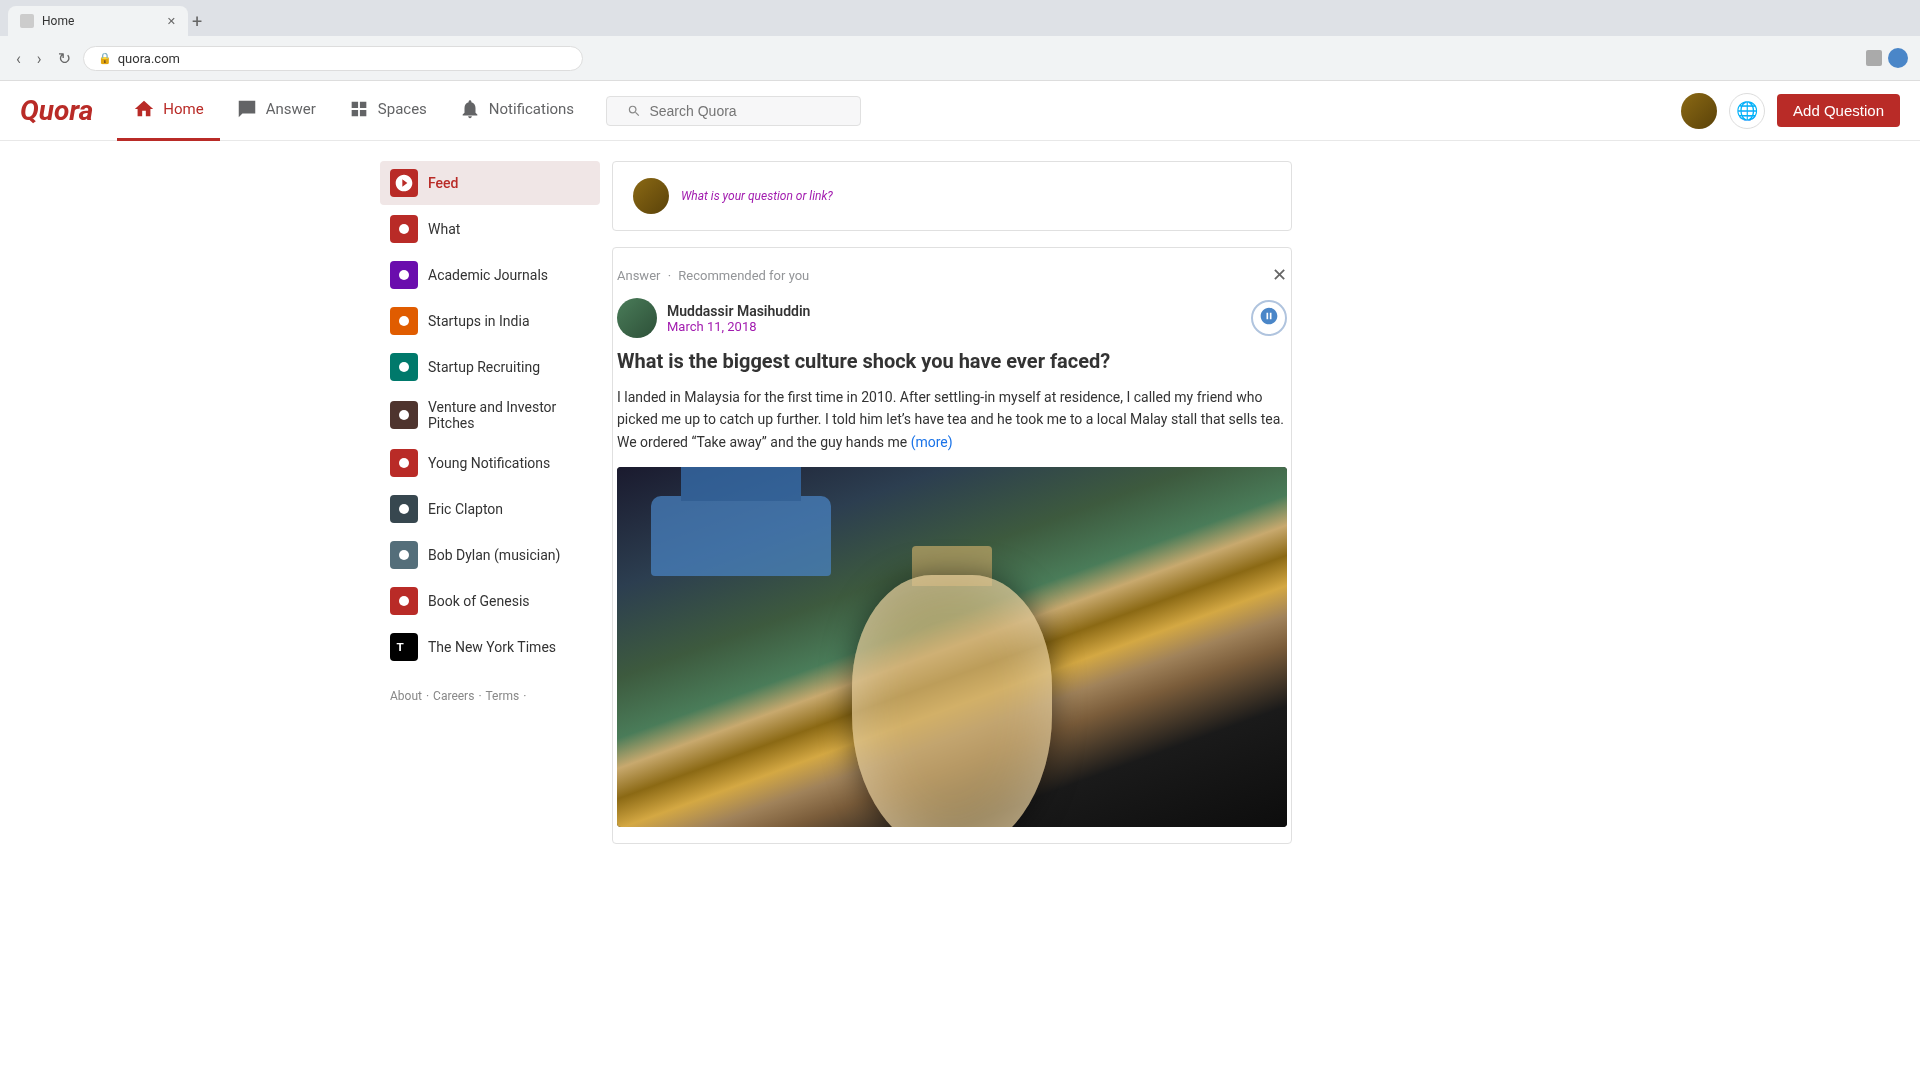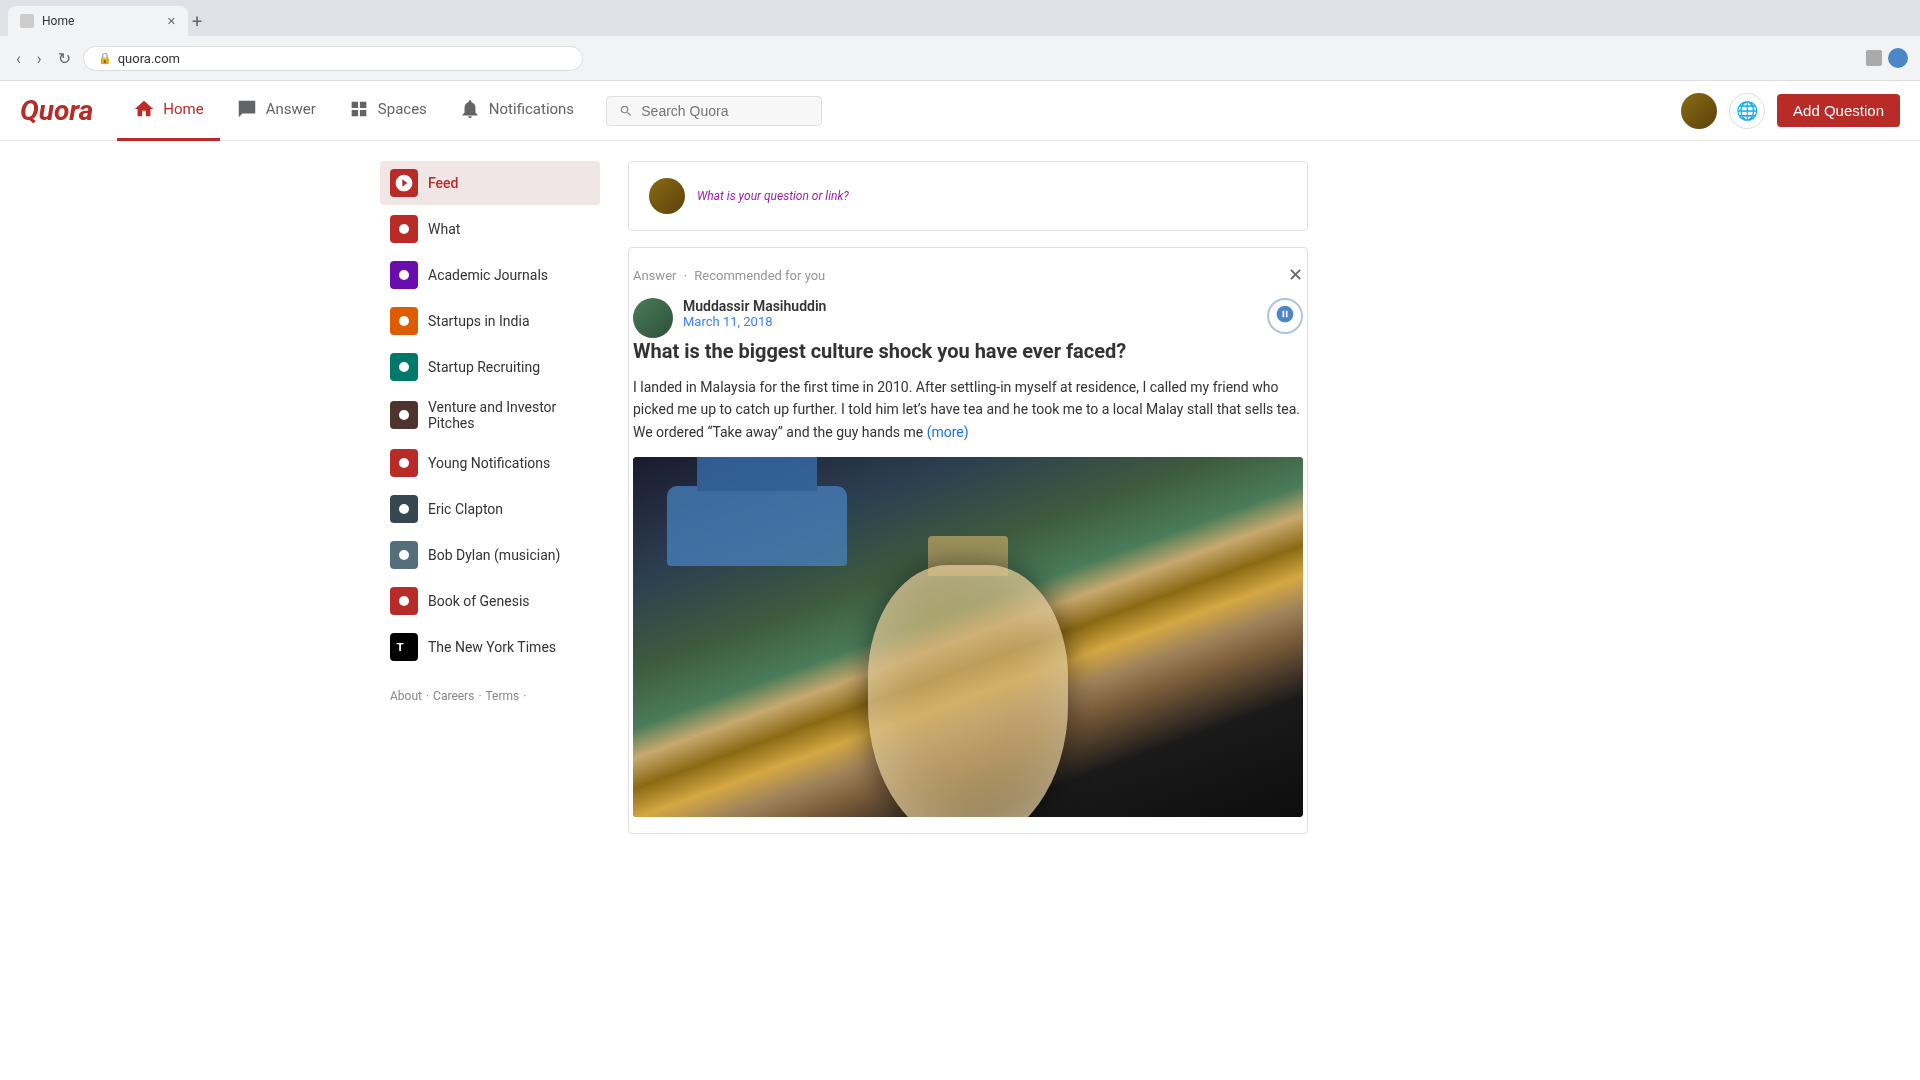--- a/index.html
+++ b/index.html
@@ -135,23 +135,23 @@
       width: 22px; height: 22px;
       display: inline-block;
     }
     .quora-search {
       margin-left: 16px;
       display: flex;
       align-items: center;
       background: #f7f7f8;
       border: 1px solid #e0e0e0;
       border-radius: 4px;
-      padding: 6px 12px;
+      padding: 6px 20px;
       gap: 8px;
-      width: 216px;
+      width: 255px;
     }
     .quora-search input {
       border: none;
       background: transparent;
       outline: none;
       font-size: 14px;
       color: #666;
       width: 100%;
     }
     .quora-header-right {
@@ -186,21 +186,21 @@
       font-weight: 500;
       cursor: pointer;
     }
 
     
     .app-body {
       display: flex;
       max-width: 1200px;
       margin: 0 auto;
       padding: 20px 20px 0;
-      gap: 28px;
+      gap: 12px;
     }
 
     
     .sidebar {
       width: 220px;
       flex-shrink: 0;
     }
     .sidebar-item {
       display: flex;
       align-items: center;
@@ -283,37 +283,38 @@
     .feed-card-meta span.dot { margin: 0 4px; }
     .feed-card-close {
       cursor: pointer;
       font-size: 18px;
       color: #666;
       background: none;
       border: none;
     }
     .feed-card-author {
       display: flex;
-      align-items: flex-start;
+      align-items: center;
       gap: 10px;
+      margin-bottom: 10px;
     }
     .author-avatar {
       width: 40px; height: 40px;
       border-radius: 50%;
       background: linear-gradient(135deg, #4a7c59, #2d5038);
       flex-shrink: 0;
     }
     .author-name {
       font-weight: 600;
       font-size: 14px;
       color: #333;
     }
     .author-date {
       font-size: 13px;
-      color: #3b82f6;
+      color: #a21caf;
     }
     .answer-badge {
       margin-left: auto;
       width: 36px; height: 36px;
       border-radius: 50%;
       border: 2px solid #b0c4de;
       display: flex; align-items: center; justify-content: center;
       cursor: pointer;
     }
     .answer-badge-icon {

